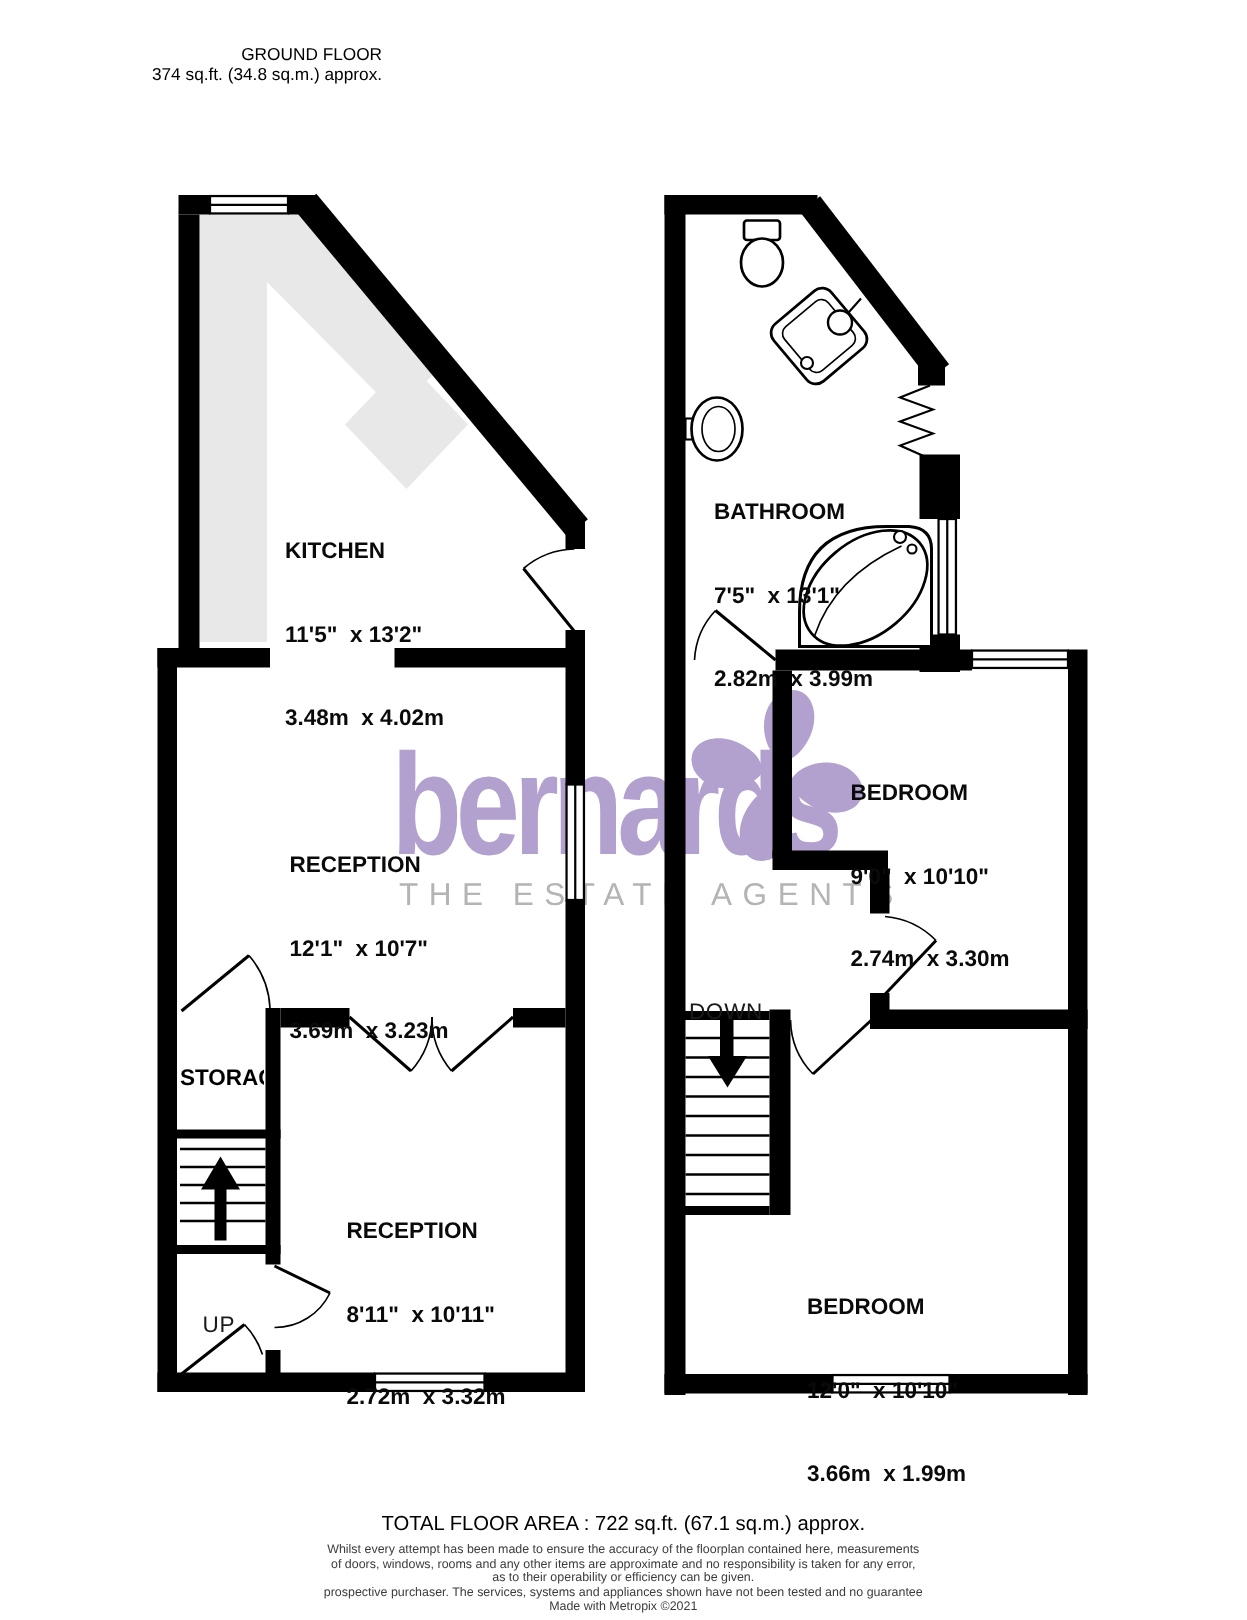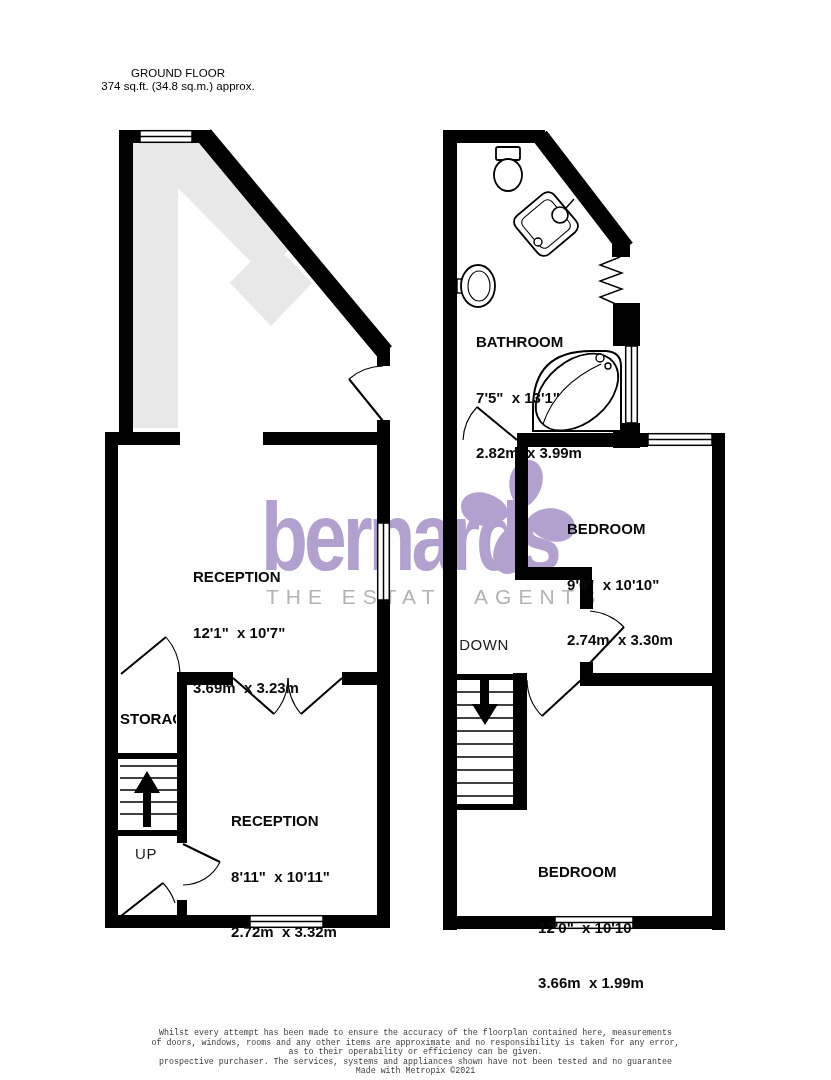--- a/index.html
+++ b/index.html
@@ -1,35 +1,35 @@
 <!DOCTYPE html>
 <html><head>
 <meta charset="utf-8">
 <style>
   html,body{margin:0;padding:0;background:#fff;}
   .canvas{position:relative;width:831px;height:1080px;background:#fff;overflow:hidden;
           font-family:"Liberation Sans",sans-serif;color:#000;}
-  .hdr{position:absolute;transform:translateX(-50%);text-align:center;font-size:11.5px;
-       line-height:13px;white-space:nowrap;color:#000;margin-top:36px;}
+  .hdr{position:absolute;transform:translateX(-50%);text-align:right;font-size:11.5px;
+       line-height:13px;white-space:nowrap;color:#000;}
   .plan-svg{position:absolute;left:0;top:0;}
   
   .wm-brand{position:absolute;left:261px;top:489px;font-weight:bold;font-size:96px;line-height:1;
             letter-spacing:-5px;color:#b2a0ce;transform:scaleX(.8);transform-origin:0 0;white-space:nowrap;}
   .wm-tag{position:absolute;left:266px;top:585px;font-size:21px;letter-spacing:7px;
           color:#b4b4b4;white-space:nowrap;}
   .wm-flower{position:absolute;left:458px;top:449px;}
   .room-label{position:absolute;transform:translateX(-50%);text-align:left;font-weight:bold;
               font-size:15px;line-height:18.5px;color:#0a0a0a;white-space:pre;}
   .stair-label{position:absolute;transform:translateX(-50%);font-size:15px;color:#1a1a1a;
-               letter-spacing:.5px;white-space:nowrap;}
+               letter-spacing:.5px;white-space:nowrap;margin-top:30px;}
   .storage-clip{position:absolute;left:120px;top:709px;width:56px;height:19px;overflow:hidden;}
   .storage-clip .inner{text-align:center;font-weight:bold;font-size:15px;line-height:19px;white-space:pre;}
   .total-line{position:absolute;left:0;width:100%;top:1008px;text-align:center;font-size:13.5px;color:#000;}
   .disc-block{position:absolute;left:0;width:100%;top:1028px;text-align:center;}
-  .disc-line{font-size:8.3px;line-height:9.6px;color:#3c3c3c;font-family:Liberation Mono, monospace;}
+  .disc-line{font-size:8.3px;line-height:9.6px;color:#3c3c3c;}
 </style>
 </head>
 <body>
 
 <div class="canvas">
 
   <div class="hdr" style="left:178px;top:31px;">
     <div>GROUND FLOOR</div>
     <div>374 sq.ft. (34.8 sq.m.) approx.</div>
   </div>
@@ -216,20 +216,25 @@
       <g fill="#ffffff" stroke="#000">
         <path d="M533,431 L533,408 Q533,351 591,351 L606,351 Q621,352 621,366 L621,431 Z" stroke-width="2"></path>
         <ellipse cx="577" cy="392" rx="47" ry="31" transform="rotate(-40 577 392)" stroke-width="1.8"></ellipse>
         <path d="M543,424 Q556,385 601,364" stroke-width="1.1" fill="none"></path>
         <circle cx="600" cy="358" r="4" stroke-width="1.4"></circle>
         <circle cx="608" cy="366" r="3" stroke-width="1.4"></circle>
       </g>
     </g>
   </svg>
 
+  <div class="room-label" style="left:243px;top:322px;">
+    <div>KITCHEN</div>
+    <div>11'5"  x 13'2"</div>
+    <div>3.48m  x 4.02m</div>
+  </div>
   <div class="room-label" style="left:246px;top:531px;">
     <div>RECEPTION</div>
     <div>12'1"  x 10'7"</div>
     <div>3.69m  x 3.23m</div>
   </div>
   <div class="storage-clip">
     <div class="inner">STORAGE</div>
   </div>
   <div class="room-label" style="left:284px;top:775px;">
     <div>RECEPTION</div>
@@ -248,20 +253,21 @@
     <div>9'0"  x 10'10"</div>
     <div>2.74m  x 3.30m</div>
   </div>
   <div class="room-label" style="left:591px;top:826px;">
     <div>BEDROOM</div>
     <div>12'0"  x 10'10"</div>
     <div>3.66m  x 1.99m</div>
   </div>
   <div class="stair-label" style="left:484px;top:636px;">DOWN</div>
 
+  <div class="total-line">TOTAL FLOOR AREA : 722 sq.ft. (67.1 sq.m.) approx.</div>
   <div class="disc-block">
     <div class="disc-line">Whilst every attempt has been made to ensure the accuracy of the floorplan contained here, measurements</div>
     <div class="disc-line">of doors, windows, rooms and any other items are approximate and no responsibility is taken for any error,</div>
     <div class="disc-line">as to their operability or efficiency can be given.</div>
     <div class="disc-line">prospective purchaser. The services, systems and appliances shown have not been tested and no guarantee</div>
     <div class="disc-line">Made with Metropix ©2021</div>
   </div>
 
 </div>
 

